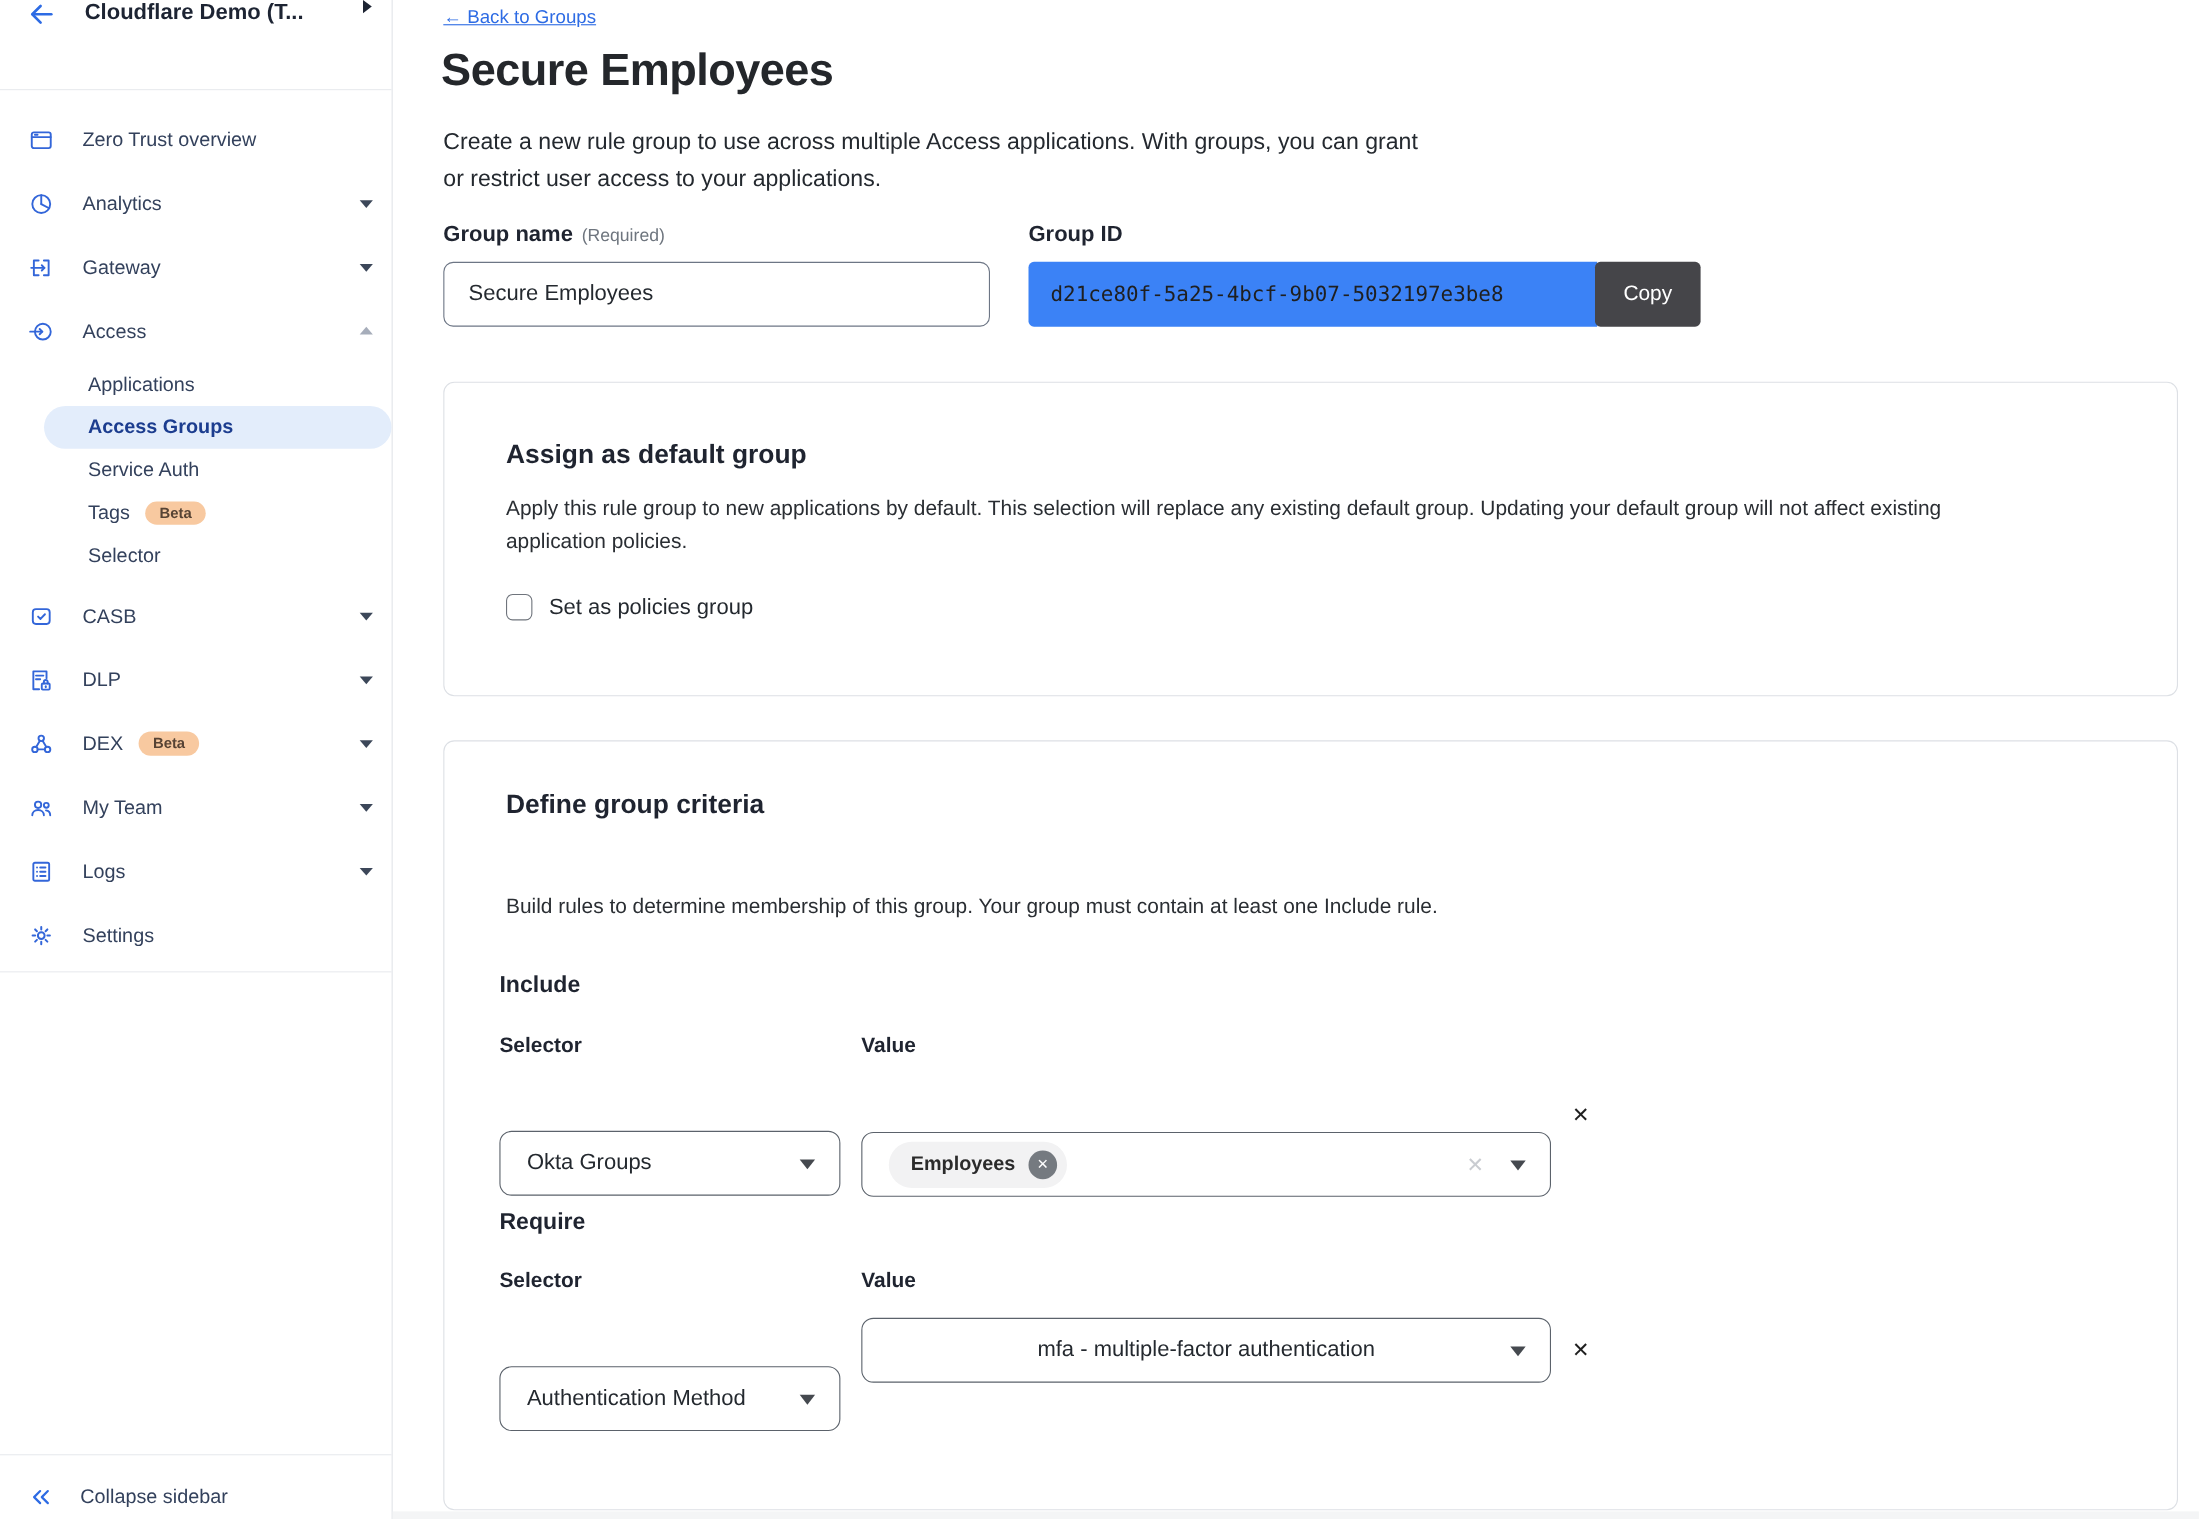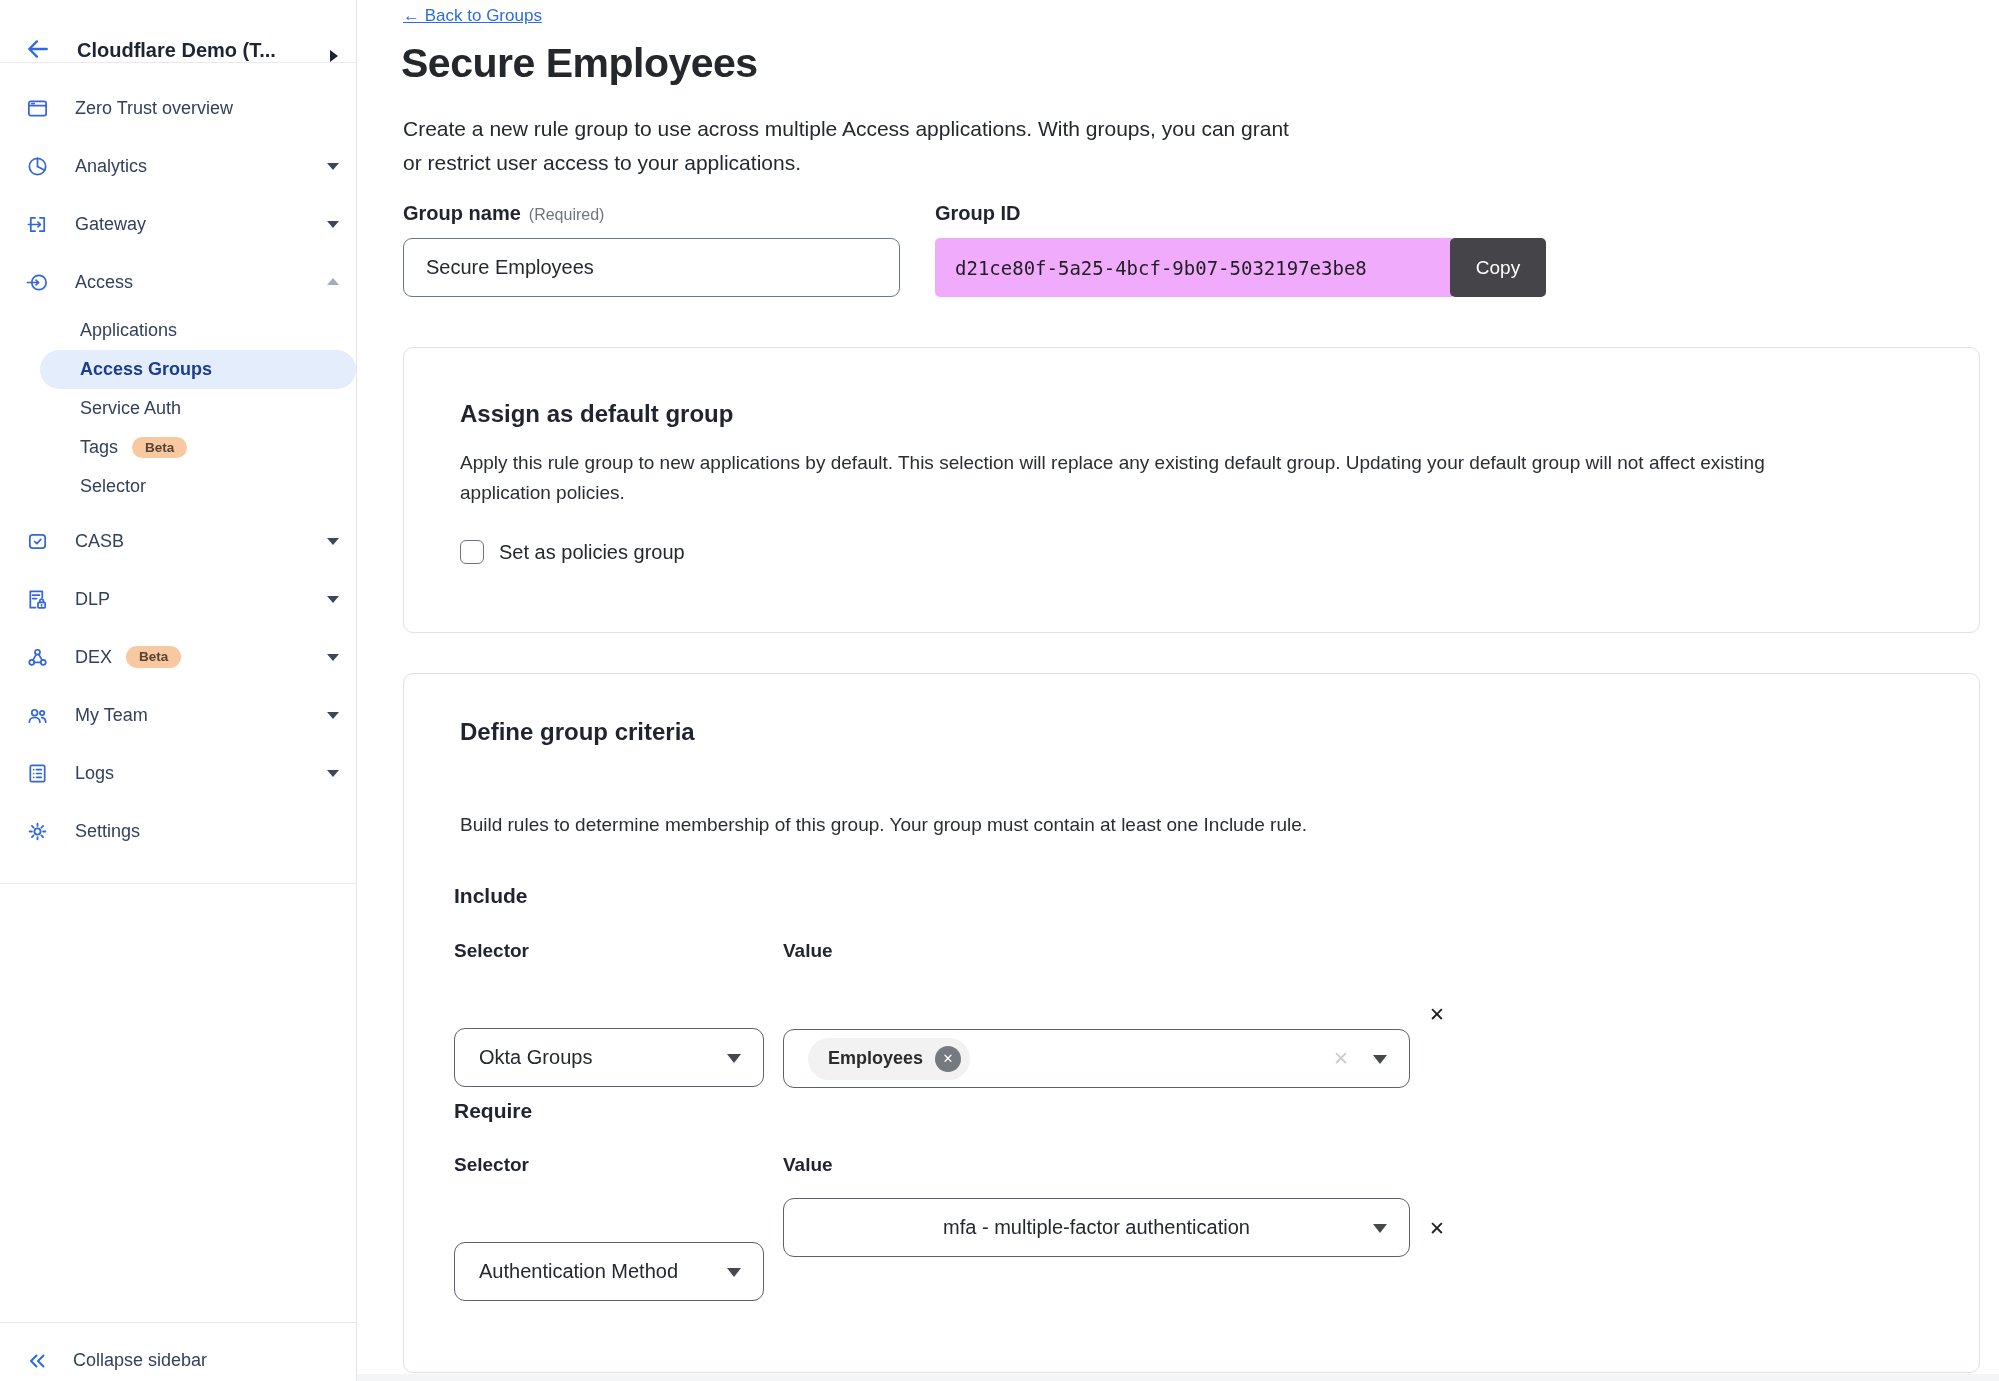--- a/index.html
+++ b/index.html
@@ -2,21 +2,21 @@
 <html><head>
 <meta charset="utf-8">
 <style>
   * { margin:0; padding:0; box-sizing:border-box; }
   html,body { width:1999px; height:1381px; overflow:hidden; background:#ffffff;
     font-family:"Liberation Sans", sans-serif; color:#24292f; }
 
   
   .sidebar { position:absolute; left:0; top:0; width:357px; height:1381px;
     background:#ffffff; border-right:1px solid #e1e4e9; }
-  .sb-header { height:63px; display:flex; align-items:flex-end; padding:0 18px 0 25px;
+  .sb-header { height:82px; display:flex; align-items:flex-start; padding:0 18px 0 25px;
     border-bottom:1px solid #e8eaee; cursor:pointer; }
   .sb-back { width:26px; height:26px; color:#2d6be4; flex:none; display:flex; align-items:center; }
   .sb-title { flex:1; margin-left:26px; font-size:20px; font-weight:700; color:#1d2433;
     white-space:nowrap; overflow:hidden; }
   .sb-chevron-right { width:0; height:0; border-left:8px solid #1d2433;
     border-top:6px solid transparent; border-bottom:6px solid transparent; flex:none; }
 
   .nav { padding-top:16px; }
   .nav-item { position:relative; height:58px; display:flex; align-items:center;
     padding-left:25px; cursor:pointer; }
@@ -56,21 +56,21 @@
     line-height:34px; }
 
   .field-label { font-size:20px; font-weight:700; color:#1f2430; }
   .req { font-size:16px; font-weight:400; color:#6e757e; margin-left:8px; }
   .name-group { position:absolute; left:46px; top:202px; }
   .name-input { margin-top:13px; width:497px; height:59px; border:1px solid #6d7685;
     border-radius:9px; font-size:20px; color:#24292f; padding:0 22px;
     font-family:"Liberation Sans", sans-serif; background:#fff; display:block; }
   .id-group { position:absolute; left:578px; top:202px; }
   .id-row { margin-top:13px; display:flex; align-items:stretch; height:59px; }
-  .id-box { width:517px; background:#f0abfc; border-radius:5px 0 0 5px; display:flex;
+  .id-box { width:517px; background:#3b82f6; border-radius:5px 0 0 5px; display:flex;
     align-items:center; padding:0 20px; font-family:"DejaVu Sans Mono", monospace;
     font-size:19px; color:#1f1f1f; white-space:nowrap; }
   .copy-btn { width:96px; background:#454549; color:#ffffff; border:none;
     border-radius:5px; margin-left:-2px; font-size:19px; cursor:pointer;
     font-family:"Liberation Sans", sans-serif; }
 
   .card { position:absolute; left:46px; width:1577px; background:#fff;
     border:1px solid #dde0e5; border-radius:10px; }
   .card1 { top:347px; height:286px; }
   .card2 { top:673px; height:700px; border-radius:10px; }

